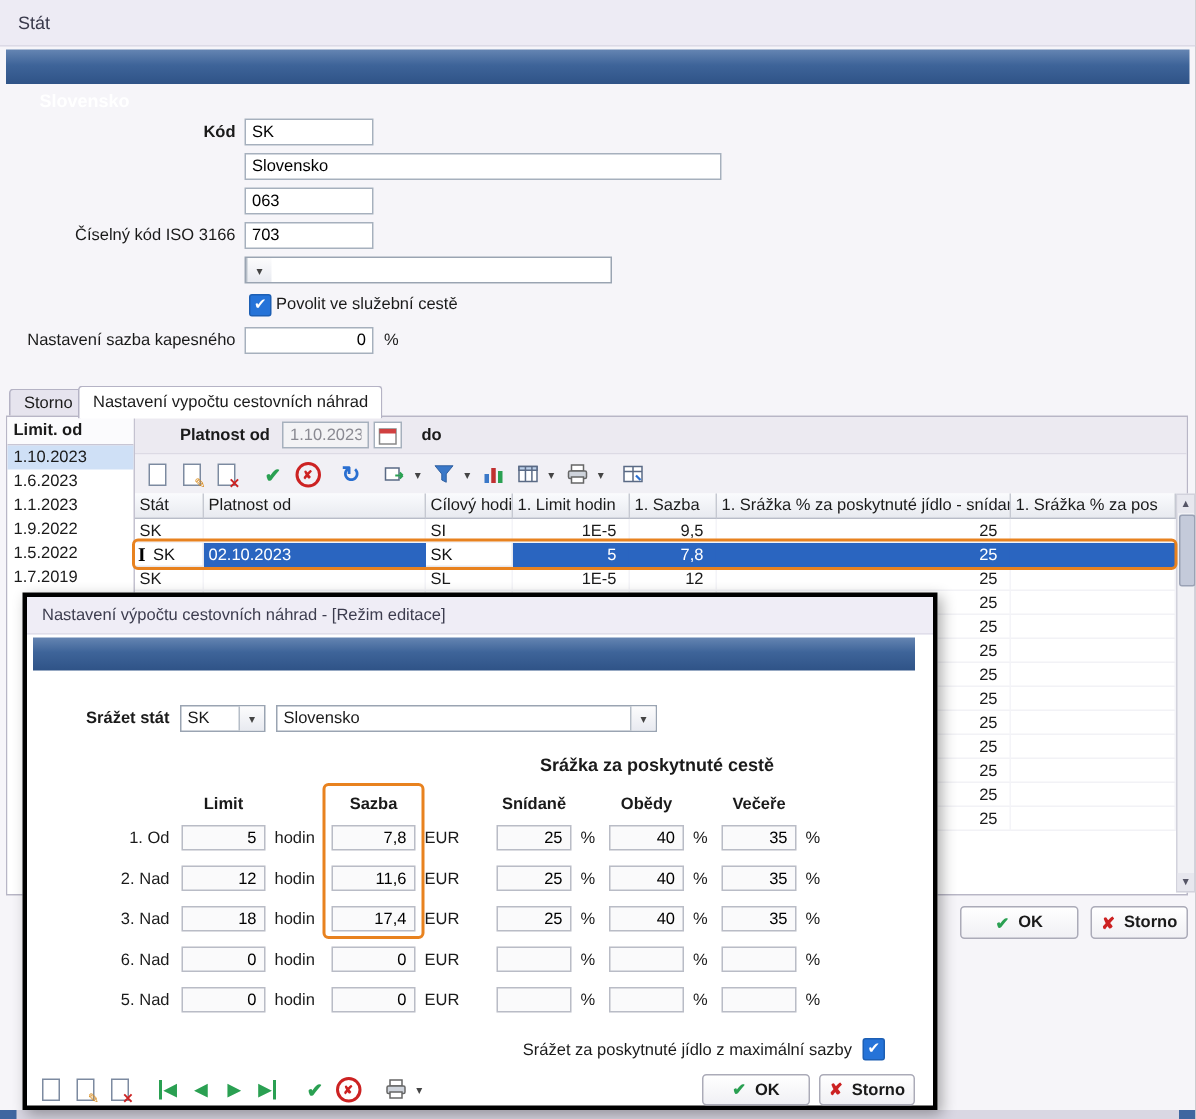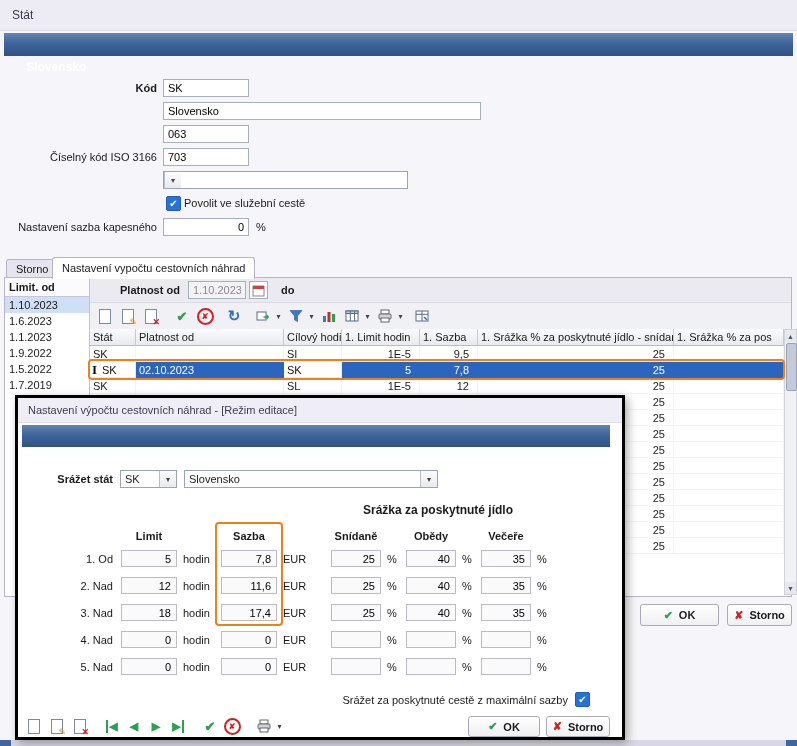--- a/index.html
+++ b/index.html
@@ -368,21 +368,21 @@
     <span class="dlab b" style="top:72px">Srážet stát</span>
     <div class="combo" style="left:102px;top:72px;width:57px">
       <span class="val">SK</span>
       <span class="cbtn">▾</span>
     </div>
     <div class="combo" style="left:166px;top:72px;width:254px">
       <span class="val">Slovensko</span>
       <span class="cbtn">▾</span>
     </div>
 
-    <span class="abs b" style="left:295px;top:105px;width:250px;text-align:center;font-size:12px">Srážka za poskytnuté jídlo</span>
+    <span class="abs b" style="left:295px;top:105px;width:250px;text-align:center;font-size:12px">Srážka za poskytnuté cestě</span>
 
     <span class="dcolh" style="left:103px;width:56px">Limit</span>
     <span class="dcolh" style="left:203px;width:56px">Sazba</span>
     <span class="dcolh" style="left:308px;width:60px">Snídaně</span>
     <span class="dcolh" style="left:383px;width:60px">Obědy</span>
     <span class="dcolh" style="left:458px;width:60px">Večeře</span>
 
     <div class="orange-box"></div>
 
     <div class="drow" style="top:152px">
@@ -418,21 +418,21 @@
       <input class="df saz" value="17,4" style="">
         <span class="unit u-eur">EUR</span>
       <input class="df sni" value="25" style="">
         <span class="unit u-p1">%</span>
       <input class="df obe" value="40" style="">
         <span class="unit u-p2">%</span>
       <input class="df vec" value="35" style="">
         <span class="unit u-p3">%</span>
     </div>
     <div class="drow" style="top:233px">
-      <span class="dlab">4. Nad</span>
+      <span class="dlab">6. Nad</span>
       <input class="df lim" value="0" style="">
         <span class="unit u-hodin">hodin</span>
       <input class="df saz" value="0" style="">
         <span class="unit u-eur">EUR</span>
       <input class="df sni" value="" style="">
         <span class="unit u-p1">%</span>
       <input class="df obe" value="" style="">
         <span class="unit u-p2">%</span>
       <input class="df vec" value="" style="">
         <span class="unit u-p3">%</span>
@@ -444,21 +444,21 @@
       <input class="df saz" value="0" style="">
         <span class="unit u-eur">EUR</span>
       <input class="df sni" value="" style="">
         <span class="unit u-p1">%</span>
       <input class="df obe" value="" style="">
         <span class="unit u-p2">%</span>
       <input class="df vec" value="" style="">
         <span class="unit u-p3">%</span>
     </div>
 
-    <span class="abs" style="left:150px;top:295px;width:400px;text-align:right;line-height:14px">Srážet za poskytnuté cestě z maximální sazby</span>
+    <span class="abs" style="left:150px;top:295px;width:400px;text-align:right;line-height:14px">Srážet za poskytnuté jídlo z maximální sazby</span>
     <span class="cb" style="left:557px;top:294px">✔</span>
 
     <span class="tbi" style="left:6px;top:318px">
         <span class="pg"></span>
       </span>
     <span class="tbi" style="left:29px;top:318px">
         <span class="pg">
           <span class="ov pen">✎</span>
         </span>
       </span>

